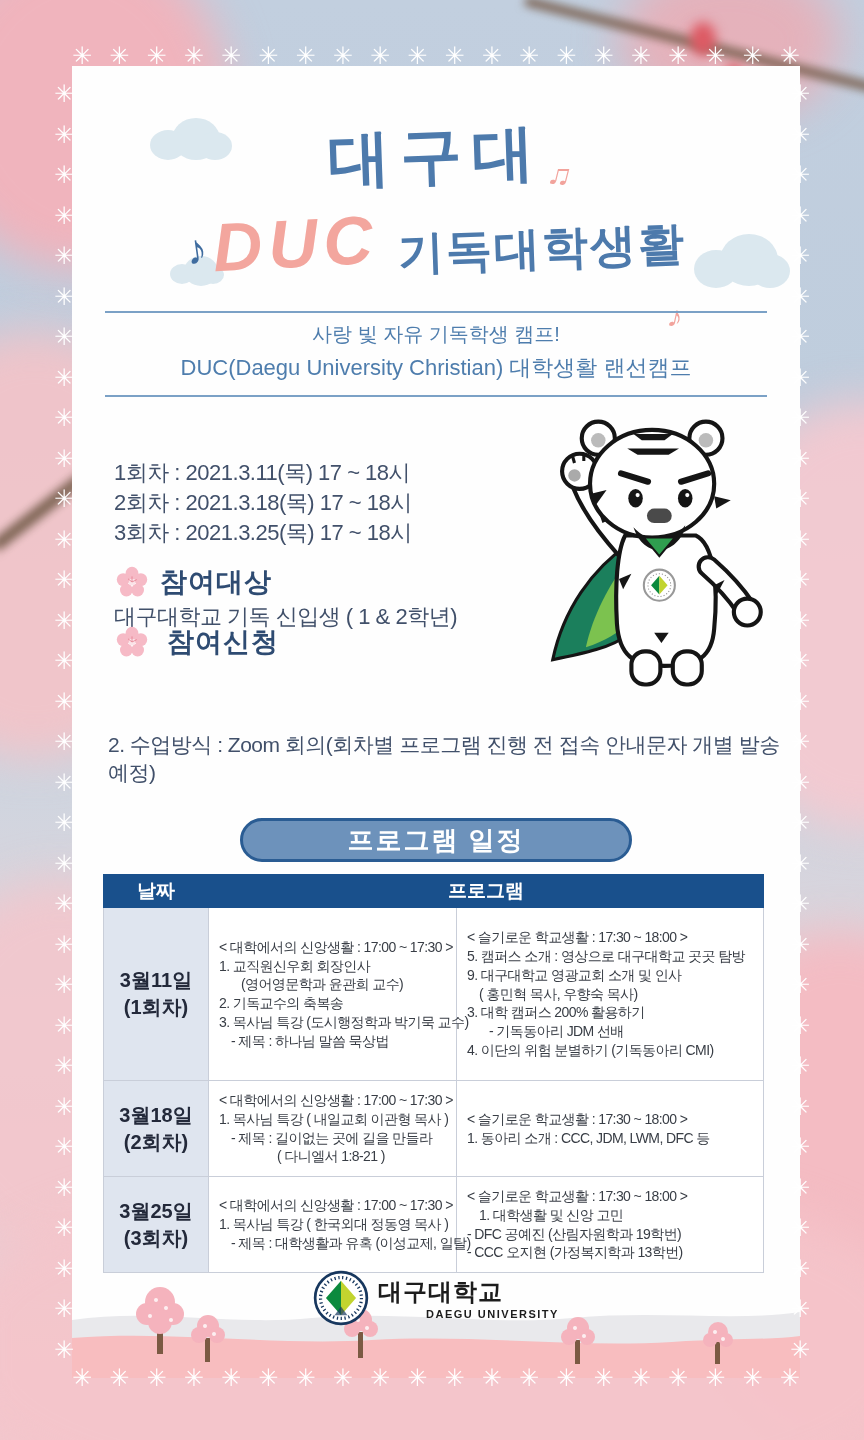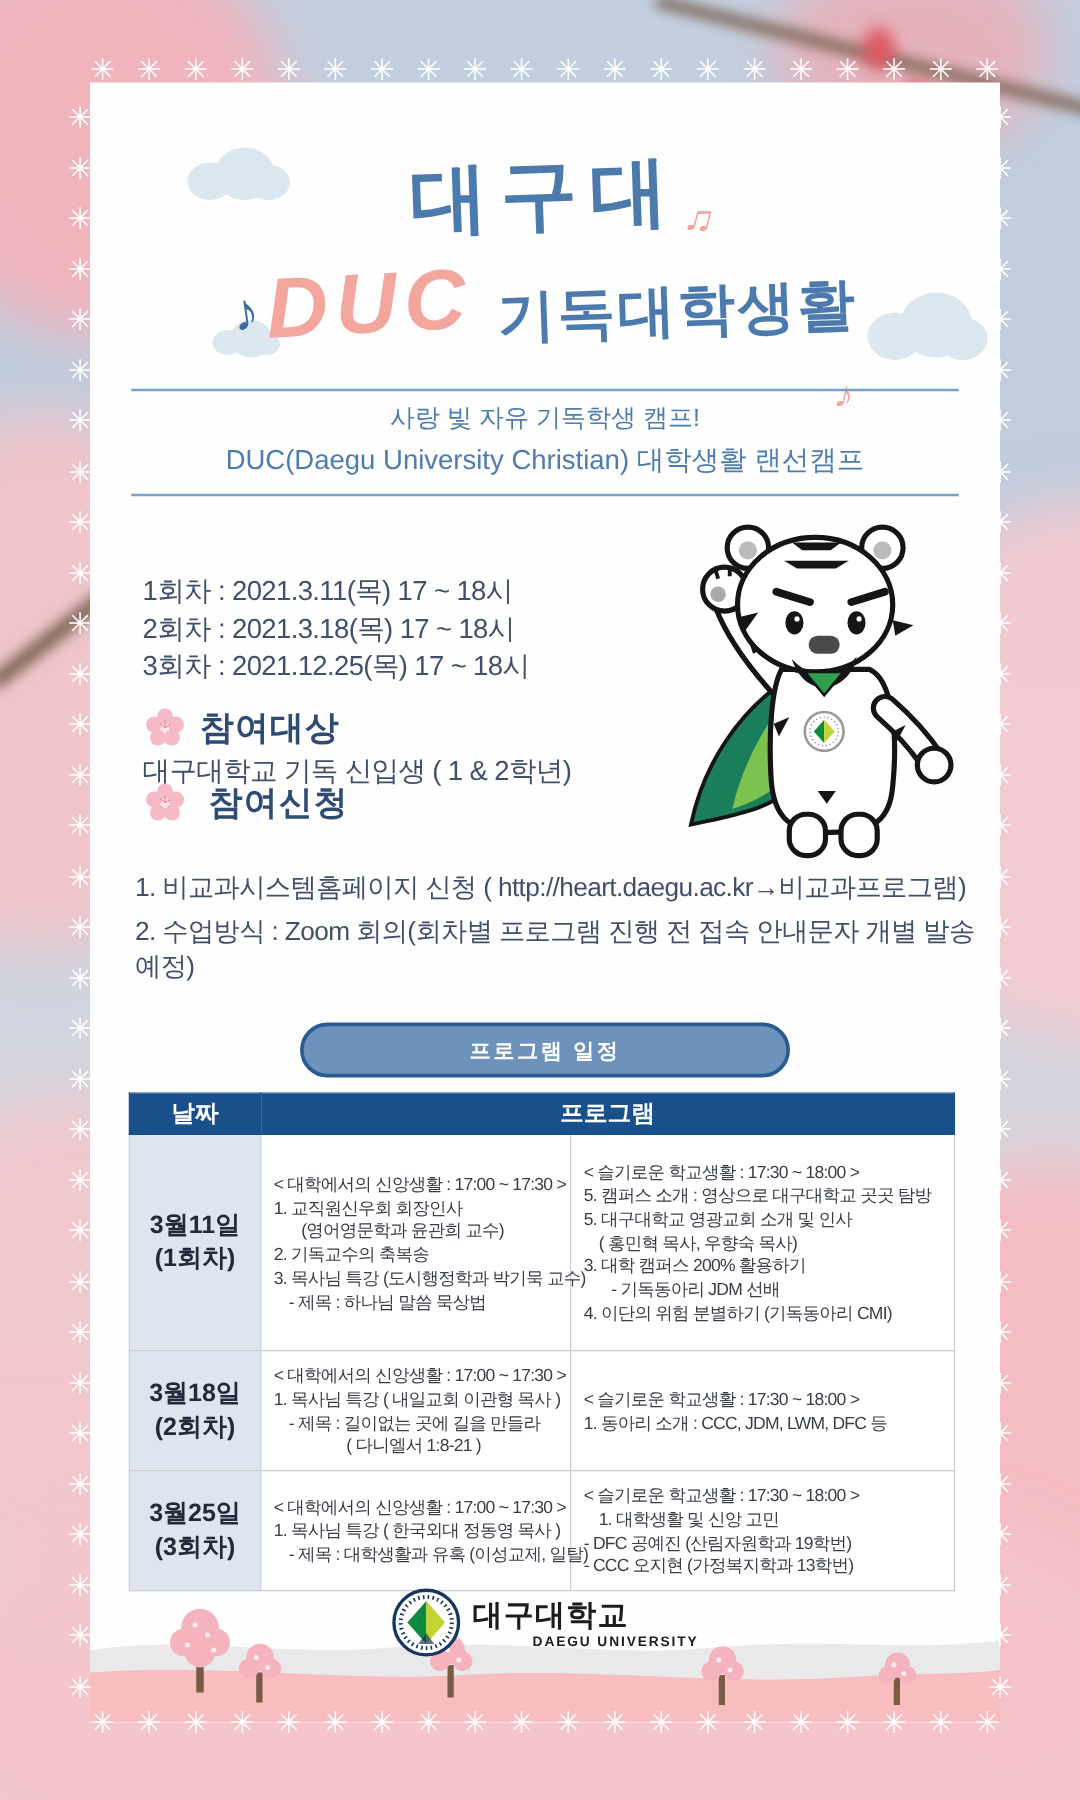--- a/index.html
+++ b/index.html
@@ -81,21 +81,21 @@
   .tgt0 { top:536px; }
   .app0 { top:630px; left:36px; font-size:21px; }
   .app1 { top:665px; left:36px; font-size:21px; }
 
   .tiger { position:absolute; left:458px; top:344px; width:238px; height:282px; }
 
   
   .sched-btn { position:absolute; left:50%; top:752px; transform:translateX(-50%);
                width:392px; height:44px; background:#6d92bb; border:3px solid #2a5c93;
                border-radius:22px; display:flex; align-items:center; justify-content:center;
-               color:#fff; font-size:17px; font-weight:bold; letter-spacing:2px; }
+               color:#fff; font-size:26px; font-weight:bold; letter-spacing:2px; }
   table.sched { position:absolute; left:31px; top:808px; width:660px; border-collapse:collapse; table-layout:fixed; }
   .sched th { background:#19508c; color:#fff; font-size:19px; font-weight:bold; height:33px;
               border:1px solid #19508c;margin-top:44px; }
   .sched td { border:1px solid #c9ced9; vertical-align:middle; }
   .col-date { width:105px; } .col-left { width:248px; } .col-right { width:307px; }
   td.date { background:#dfe5ef; text-align:center; font-size:20px; font-weight:bold; color:#23293a; line-height:1.35; }
   td.prog { background:#fff; padding:10px 8px 10px 10px; }
   .cl { font-size:14px; color:#383d45; line-height:1.34; letter-spacing:-0.6px; white-space:nowrap; }
   .in1 { padding-left:12px; } .in2 { padding-left:22px; } .in3 { padding-left:58px; }
   .r1 td { height:173px; } .r2 td { height:85px; } .r3 td { height:93px; }
@@ -252,21 +252,21 @@
   </div>
   <div class="note note-c">♪</div>
 
   <div class="divider div1"></div>
   <div class="sub1">사랑 빛 자유 기독학생 캠프!</div>
   <div class="sub2">DUC(Daegu University Christian) 대학생활 랜선캠프</div>
   <div class="divider div2"></div>
 
   <div class="body-line edu0">1회차 : 2021.3.11(목) 17 ~ 18시</div>
   <div class="body-line edu1">2회차 : 2021.3.18(목) 17 ~ 18시</div>
-  <div class="body-line edu2">3회차 : 2021.12.25(목) 17 ~ 18시</div>
+  <div class="body-line edu2">3회차 : 2021.3.25(목) 17 ~ 18시</div>
 
   <svg class="tiger" viewBox="0 0 230 270">
 
     <path d="M96,128 C60,152 32,192 22,240 C52,234 80,228 94,216 L102,150 Z" fill="#1b7f5c" stroke="#151515" stroke-width="3"></path>
     <path d="M97,142 C76,166 60,200 54,228 C72,222 86,214 95,204 Z" fill="#7cc24f"></path>
 
     <path d="M94,132 C76,112 60,90 52,70" stroke="#151515" stroke-width="26" stroke-linecap="round" fill="none"></path>
     <path d="M94,132 C76,112 60,90 52,70" stroke="#ffffff" stroke-width="18" stroke-linecap="round" fill="none"></path>
 
     <circle cx="48" cy="58" r="17" fill="#fff" stroke="#151515" stroke-width="4"></circle>
@@ -348,21 +348,20 @@
       </g>
       <circle cx="20" cy="20" r="4" fill="#fbe3e8"></circle>
       <g stroke="#e57c8e" stroke-width="1">
           <line x1="20" y1="20" x2="20" y2="13"></line>
           <line x1="20" y1="20" x2="26" y2="17"></line>
           <line x1="20" y1="20" x2="15" y2="16"></line>
         </g>
     </svg>
     <span class="sec-title">참여신청</span>
   </div>
-  <div class="body-line app0">1. 비교과시스템홈페이지 신청 ( http://heart.daegu.ac.kr→비교과프로그램)</div>
   <div class="body-line app1">2. 수업방식 : Zoom 회의(회차별 프로그램 진행 전 접속 안내문자 개별 발송 예정)</div>
 
   <div class="sched-btn">프로그램 일정</div>
 
   <table class="sched">
     <colgroup>
         <col class="col-date">
         <col class="col-left">
         <col class="col-right">
       </colgroup>
@@ -380,21 +379,21 @@
         <div class="cl">&lt; 대학에서의 신앙생활 : 17:00 ~ 17:30 &gt;</div>
         <div class="cl">1. 교직원신우회 회장인사</div>
         <div class="cl in2">(영어영문학과 윤관희 교수)</div>
         <div class="cl">2. 기독교수의 축복송</div>
         <div class="cl">3. 목사님 특강 (도시행정학과 박기묵 교수)</div>
         <div class="cl in1">- 제목 : 하나님 말씀 묵상법</div>
       </td>
       <td class="prog vtop">
         <div class="cl">&lt; 슬기로운 학교생활 : 17:30 ~ 18:00 &gt;</div>
         <div class="cl">5. 캠퍼스 소개 : 영상으로 대구대학교 곳곳 탐방</div>
-        <div class="cl">5. 대구대학교 영광교회 소개 및 인사</div>
+        <div class="cl">9. 대구대학교 영광교회 소개 및 인사</div>
         <div class="cl in1">( 홍민혁 목사, 우향숙 목사)</div>
         <div class="cl">3. 대학 캠퍼스 200% 활용하기</div>
         <div class="cl in2">- 기독동아리 JDM 선배</div>
         <div class="cl">4. 이단의 위험 분별하기 (기독동아리 CMI)</div>
       </td>
     </tr>
     <tr class="r2">
       <td class="date">
         <div>3월18일</div>
         <div>(2회차)</div>

